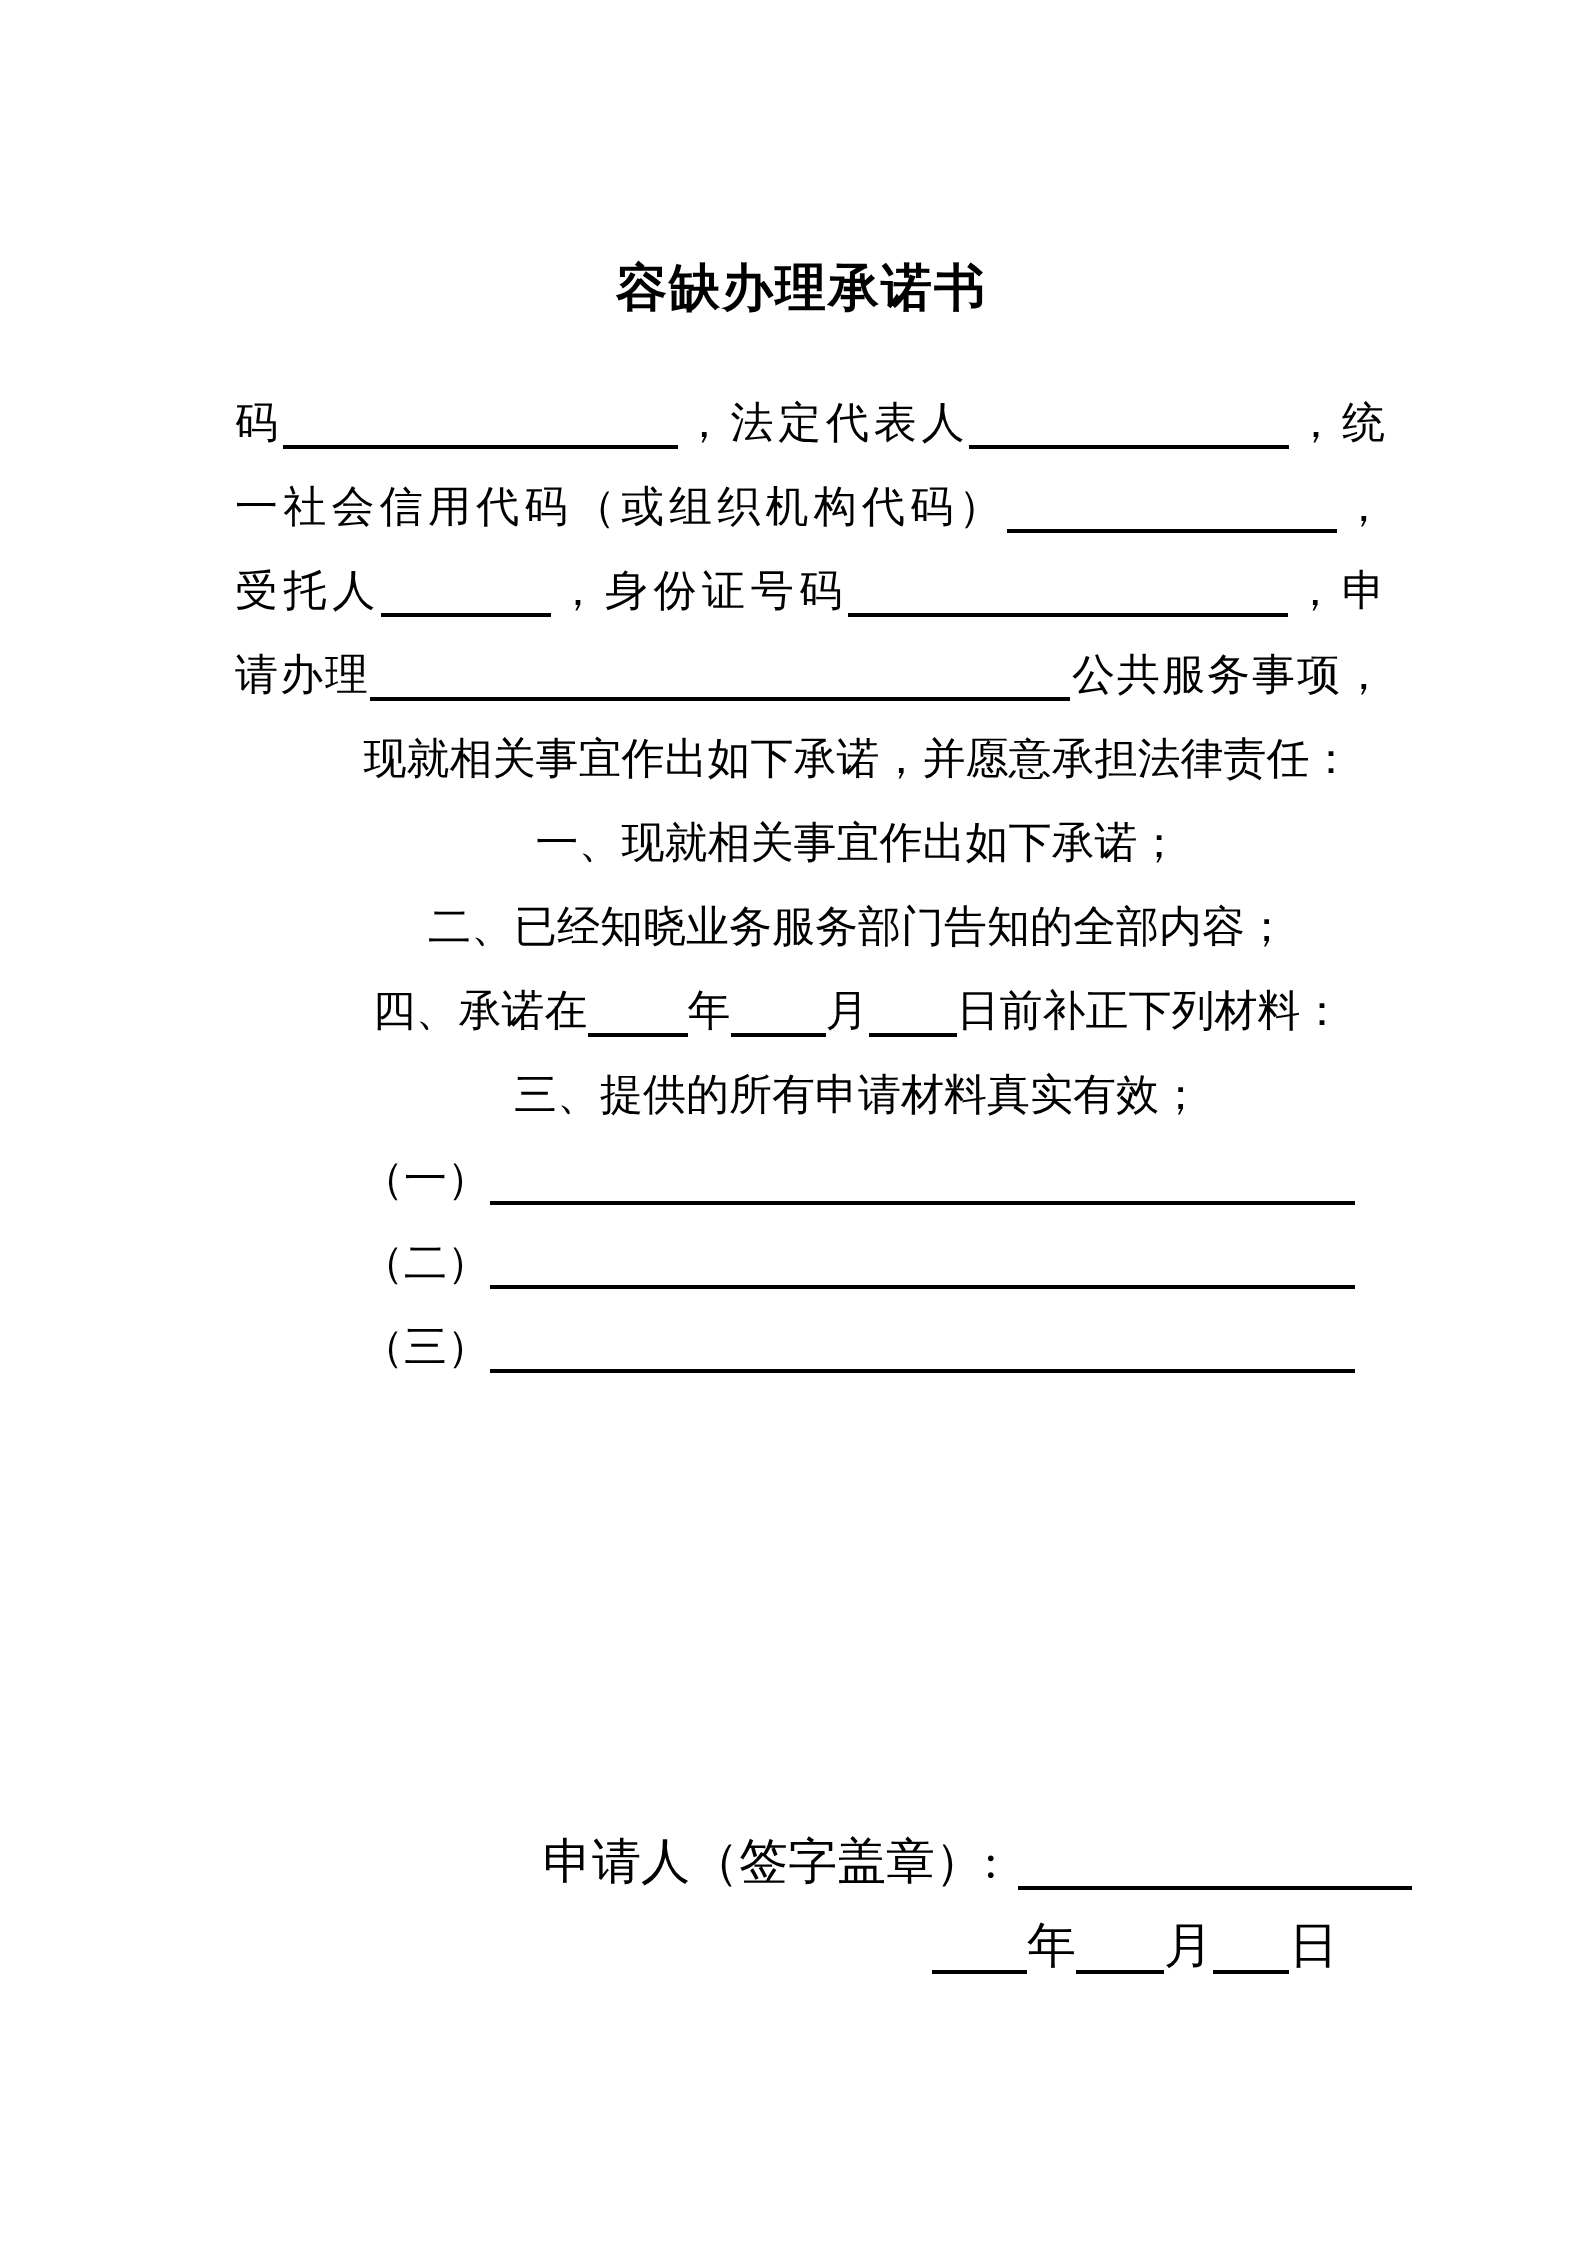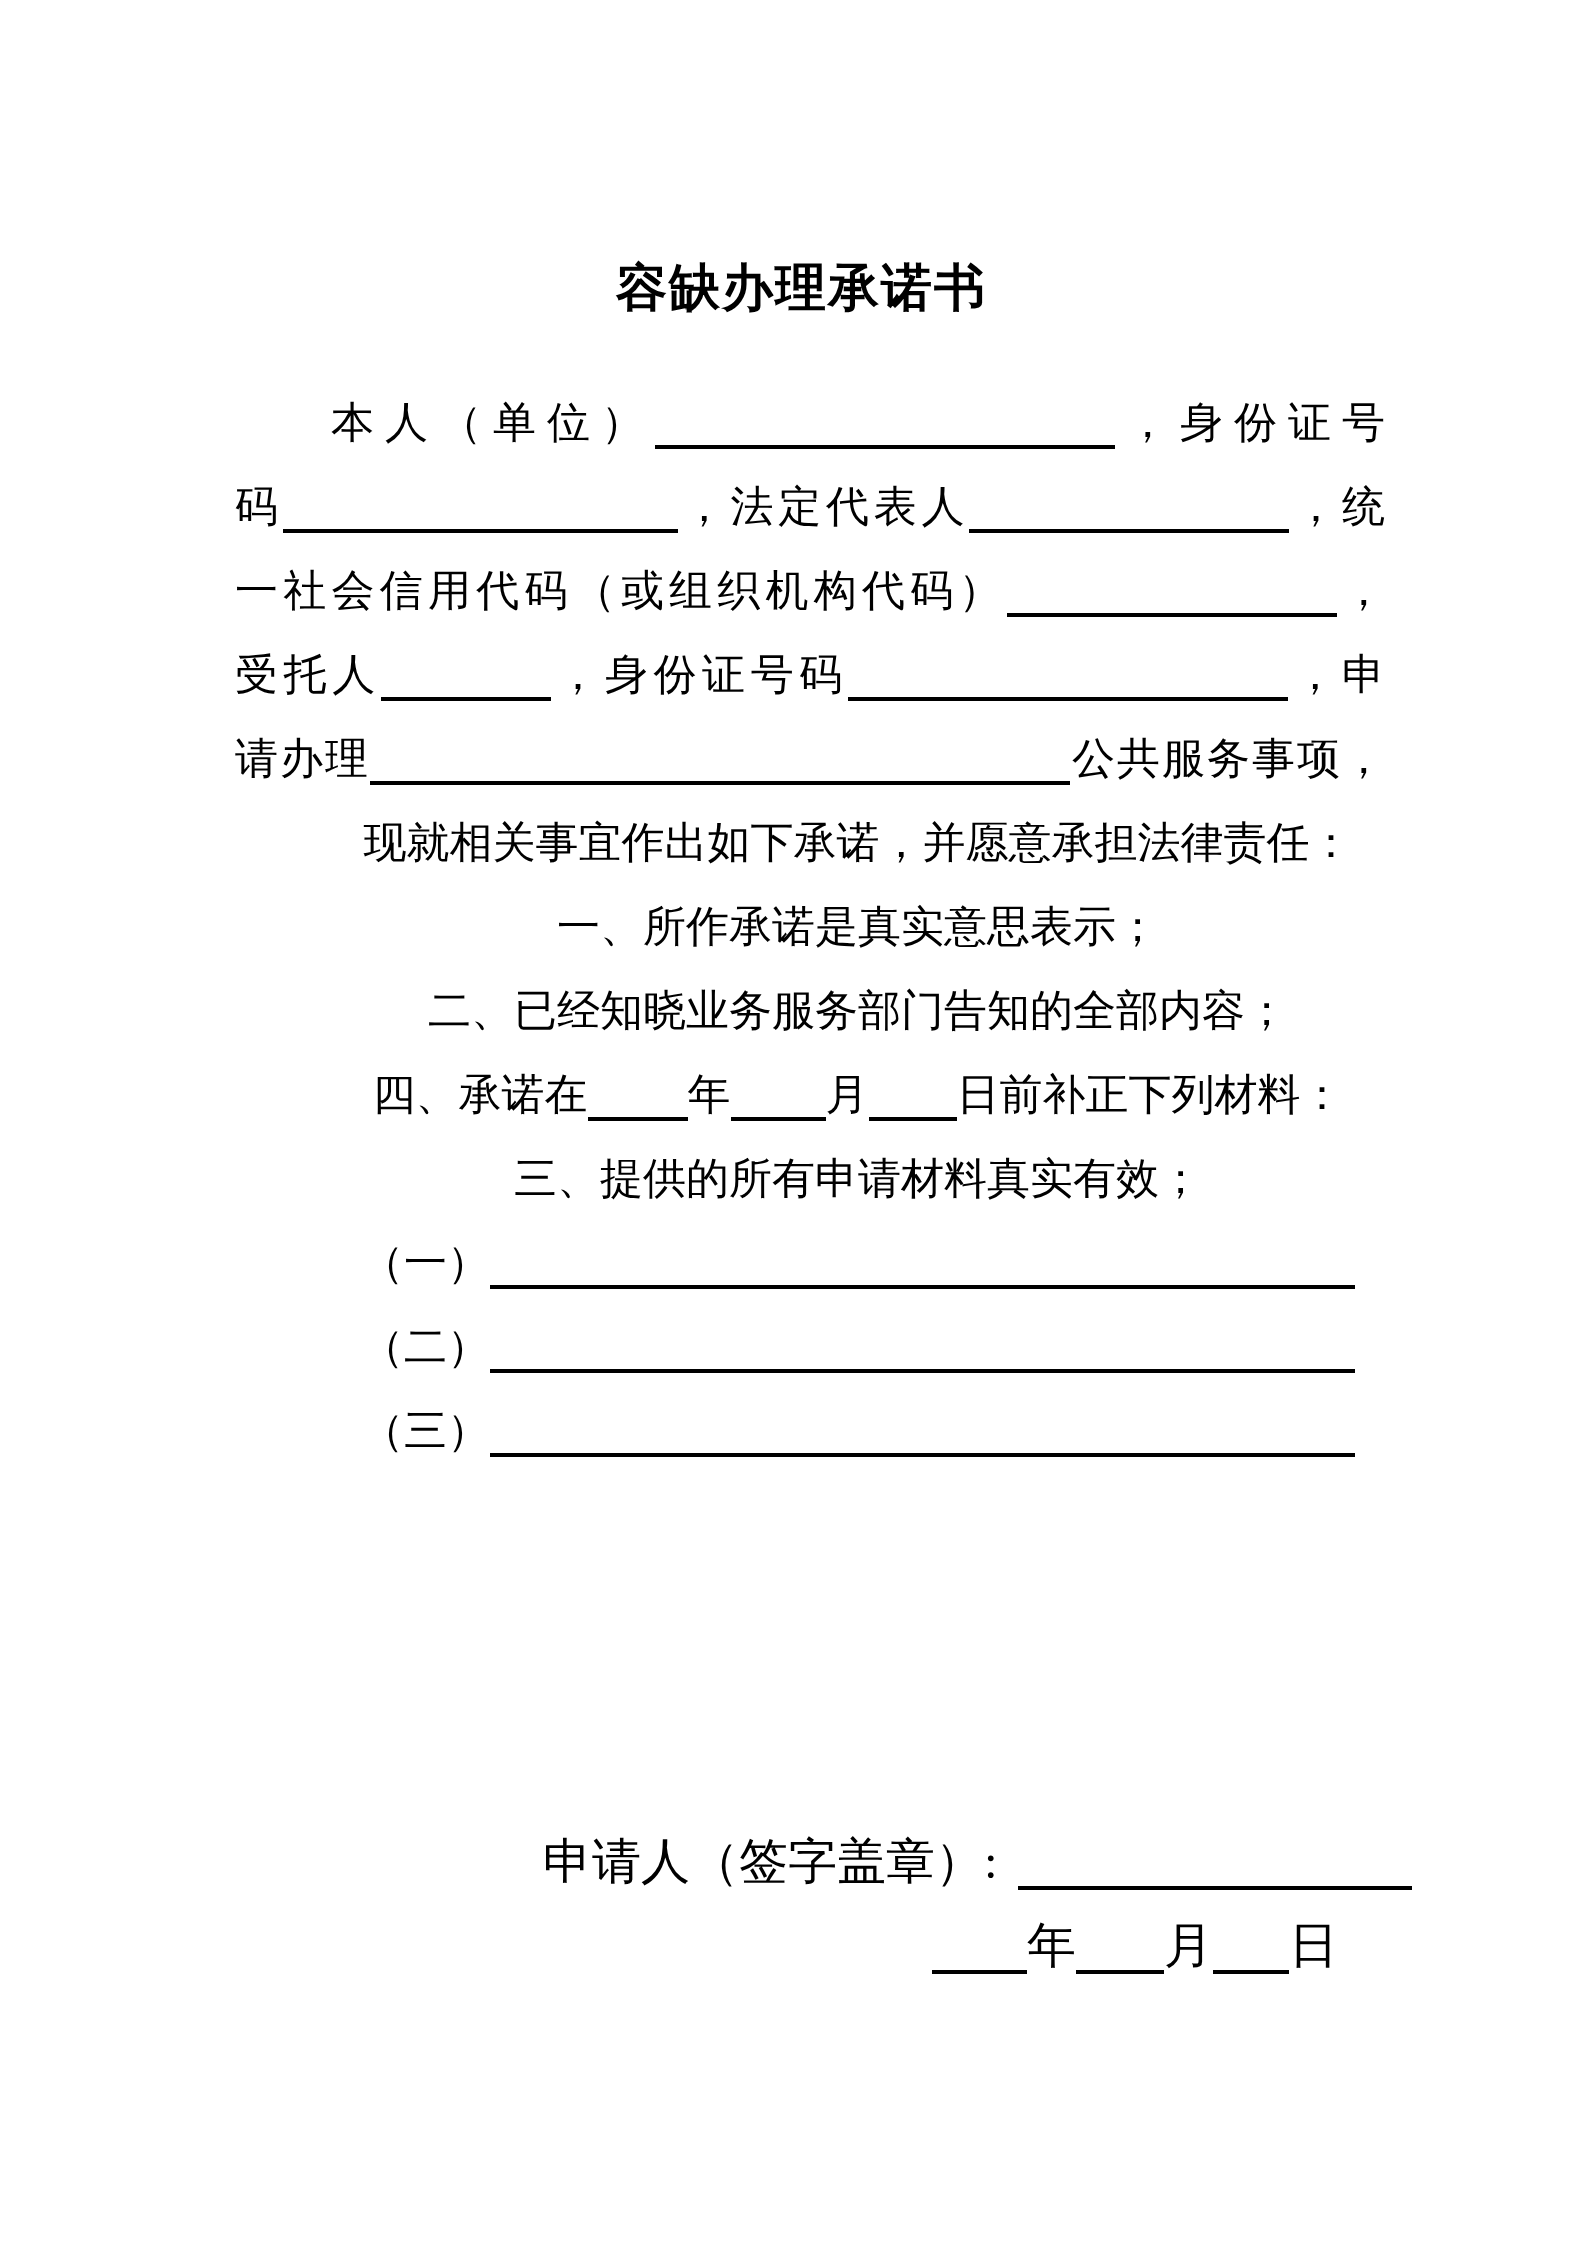--- a/index.html
+++ b/index.html
@@ -60,27 +60,26 @@
   .spacer { display:inline-block; height:1px; }
   .gap { display:inline-block; width:20px; height:1px; }
 </style>
 </head>
 <body>
 
 <div class="page">
   <h1 class="doc-title">容缺办理承诺书</h1>
 
   <div class="doc-body" id="doc-body">
-      <div class="line justify indent"><span>本人（单位）</span><span class="blank" style="width: 460px;"></span><span>，身份证号</span></div>
       <div class="line justify"><span>码</span><span class="blank" style="width: 395px;"></span><span>，法定代表人</span><span class="blank" style="width: 320px;"></span><span>，统</span></div>
       <div class="line justify"><span>一社会信用代码（或组织机构代码）</span><span class="blank" style="width: 330px;"></span><span>，</span></div>
       <div class="line justify"><span>受托人</span><span class="blank" style="width: 170px;"></span><span>，身份证号码</span><span class="blank" style="width: 440px;"></span><span>，申</span></div>
       <div class="line justify"><span>请办理</span><span class="blank" style="width: 700px;"></span><span>公共服务事项，</span></div>
       <div class="line indent"><span>现就相关事宜作出如下承诺，并愿意承担法律责任：</span></div>
-      <div class="line indent"><span>一、所作承诺是真实意思表示；</span></div>
+      <div class="line indent"><span>一、现就相关事宜作出如下承诺；</span></div>
       <div class="line indent"><span>二、已经知晓业务服务部门告知的全部内容；</span></div>
       <div class="line indent"><span>四、承诺在</span><span class="blank" style="width: 100px;"></span><span>年</span><span class="blank" style="width: 95px;"></span><span>月</span><span class="blank" style="width: 88px;"></span><span>日前补正下列材料：</span></div>
       <div class="line indent"><span>三、提供的所有申请材料真实有效；</span></div>
       <div class="line indent"><span>（一）</span><span class="blank" style="width: 865px;"></span></div>
       <div class="line indent"><span>（二）</span><span class="blank" style="width: 865px;"></span></div>
       <div class="line indent"><span>（三）</span><span class="blank" style="width: 865px;"></span></div>
     </div>
 
   <div class="doc-footer">
     <div class="line">

